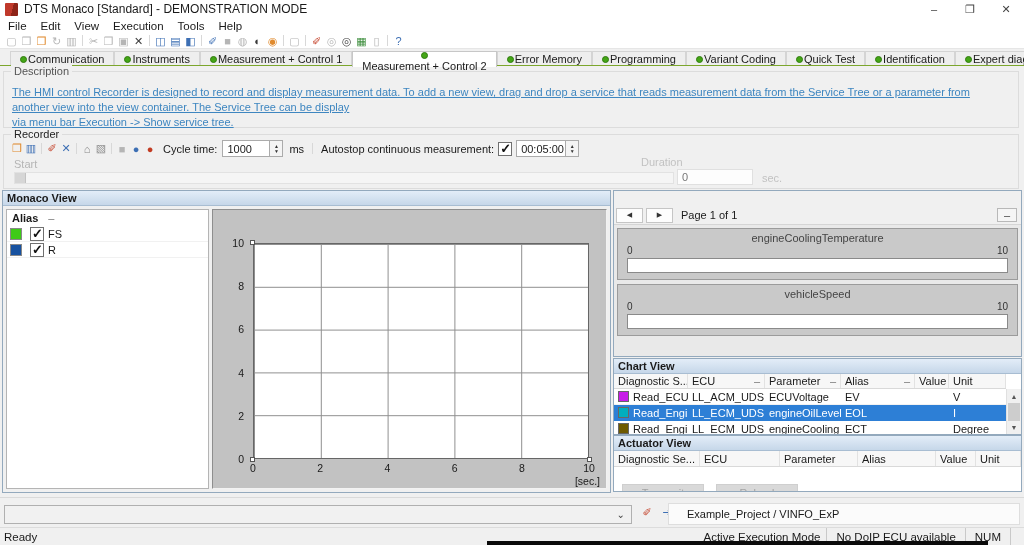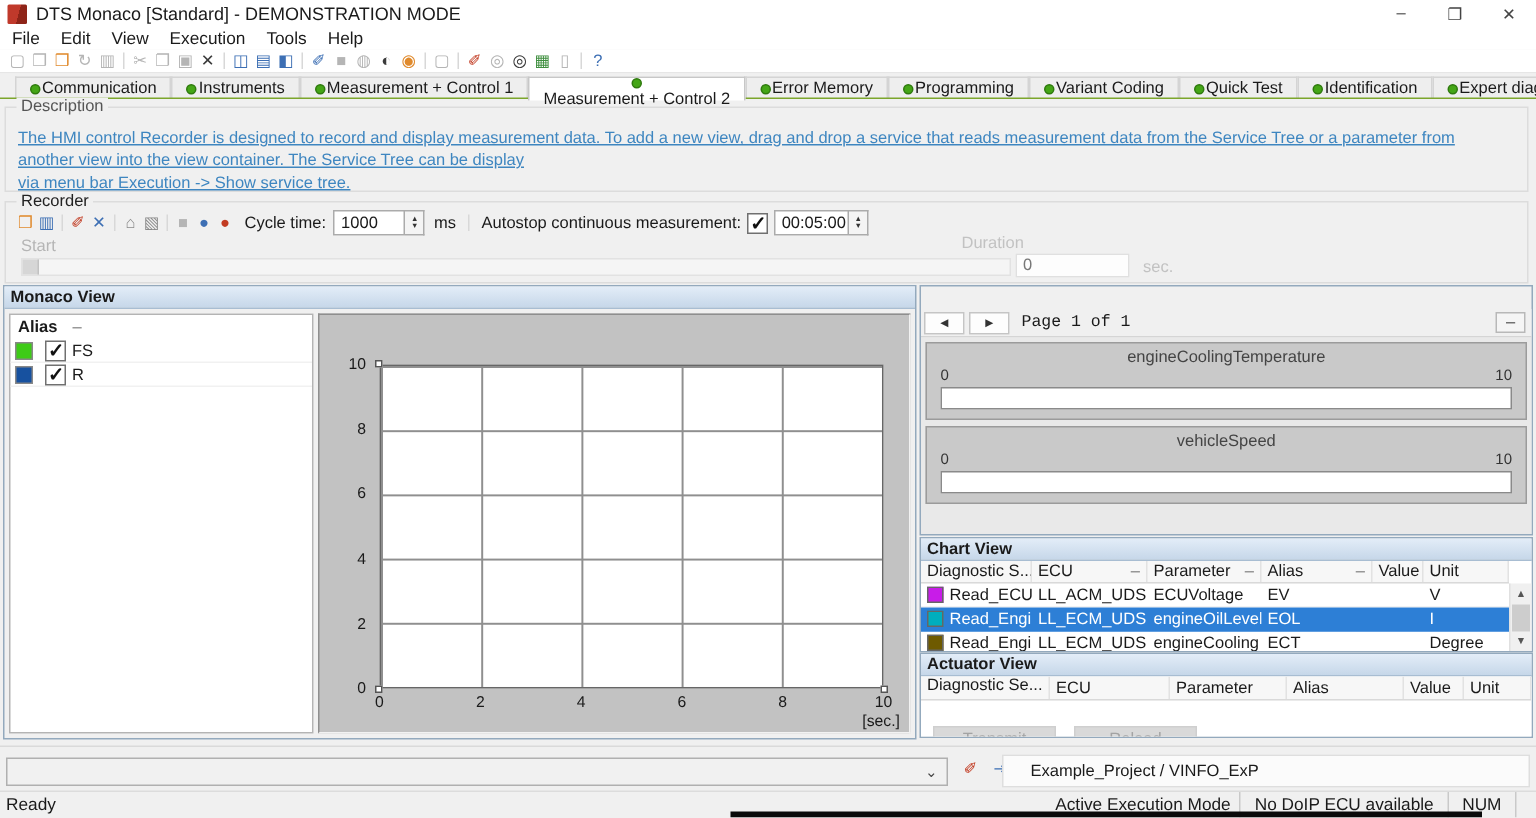--- a/index.html
+++ b/index.html
@@ -68,39 +68,39 @@
   .ylabels { position:absolute; left:0; top:33px; bottom:29px; width:36px; font-size:10.5px; }
   .ylabels span { position:absolute; right:5px; transform:translateY(-50%); }
   .xlabels { position:absolute; left:40px; right:17px; bottom:14px; height:12px; font-size:10.5px; }
   .xlabels span { position:absolute; transform:translateX(-50%); }
   .unit-label { position:absolute; right:6px; bottom:1px; font-size:10.5px; }
   .handle { position:absolute; width:5px; height:5px; background:#fff; border:1px solid #555; }
   
   #gauge { top:190px; left:613px; width:409px; height:167px; }
   .gauge-nav { position:absolute; top:15px; left:0; right:0; height:19px; background:#f0f0f0; border-bottom:1px solid #d5d5d5; display:flex; align-items:center; padding:0 2px; }
   .nav-btn { width:27px; height:15px; background:#fdfdfd; border:1px solid #c5c5c5; display:flex; align-items:center; justify-content:center; font-size:7px; color:#333; margin-right:3px; }
-  .page-label { margin-left:5px;font-family:Liberation Mono, monospace; }
+  .page-label { margin-left:5px; }
   .min-btn { margin-left:auto; margin-right:2px; width:20px; height:14px; border:1px solid #b8b8b8; background:#f5f5f5; display:flex; align-items:center; justify-content:center; color:#444; }
   .gauge-body { position:absolute; top:34px; left:0; right:0; bottom:0; background:#e9e9e9; padding:3px; }
   .gauge { height:52px; background:#c9c9c9; border:1px solid #9b9b9b; position:relative; margin-bottom:4px; }
   .gauge-title { text-align:center; color:#444; padding-top:3px; }
   .gauge-scale { position:absolute; left:9px; right:9px; top:16px; display:flex; justify-content:space-between; font-size:10px; color:#333; }
   .gauge-bar { position:absolute; left:9px; right:9px; top:29px; height:15px; background:#fff; border:1px solid #8a8a8a; }
   
   #chartview { top:358px; left:613px; width:409px; height:77px; }
   #actuator  { top:435px; left:613px; width:409px; height:57px; }
   .tablewrap { position:absolute; top:15px; left:0; right:0; bottom:0; background:#fff; overflow:hidden; }
   .thead { display:flex; height:15px; background:#f7f7f7; border-bottom:1px solid #d9d9d9; }
   .th { padding:0 4px; display:flex; align-items:center; border-right:1px solid #e2e2e2; overflow:hidden; white-space:nowrap; }
   .th .sort { margin-left:auto; padding-left:4px; color:#777; }
   .tr { display:flex; height:16px; align-items:center; border-bottom:1px solid #f2f2f2; }
   .tr.selected { background:#2d7fd6; color:#fff; border-bottom-color:#2d7fd6; }
   .td { padding:0 4px; overflow:hidden; white-space:nowrap; display:flex; align-items:center; }
   .cw1{width:74px;} .cw2{width:77px;} .cw3{width:76px;} .cw4{width:74px;} .cw5{width:34px;} .cw6{flex:1;}
-  .aw1{width:86px;flex-direction:column;} .aw2{width:80px;} .aw3{width:78px;} .aw4{width:78px;} .aw5{width:40px;} .aw6{flex:1;}
+  .aw1{width:86px;} .aw2{width:80px;} .aw3{width:78px;} .aw4{width:78px;} .aw5{width:40px;} .aw6{flex:1;}
   .row-swatch { width:11px; height:11px; border:1px solid #666; margin-right:4px; flex:0 0 auto; }
   .vscroll { position:absolute; right:0; top:15px; bottom:0; width:15px; background:#f0f0f0; border-left:1px solid #e0e0e0; }
   .varrow { height:14px; display:flex; align-items:center; justify-content:center; font-size:7px; color:#555; }
   .varrow.down { position:absolute; bottom:0; left:0; right:0; }
   .vthumb { position:absolute; top:14px; left:1px; right:1px; height:18px; background:#cdcdcd; }
   .chart-rows { margin-right:15px; }
   .act-buttons { position:absolute; top:33px; left:8px; display:flex; gap:12px; }
   .dis-btn { width:82px; height:18px; background:#d9d9d9; border:1px solid #cfcfcf; color:#a3a3a3; display:flex; align-items:center; justify-content:center; }
   
   .splitline { position:absolute; top:497px; left:0; right:0; height:1px; background:#dadada; }

